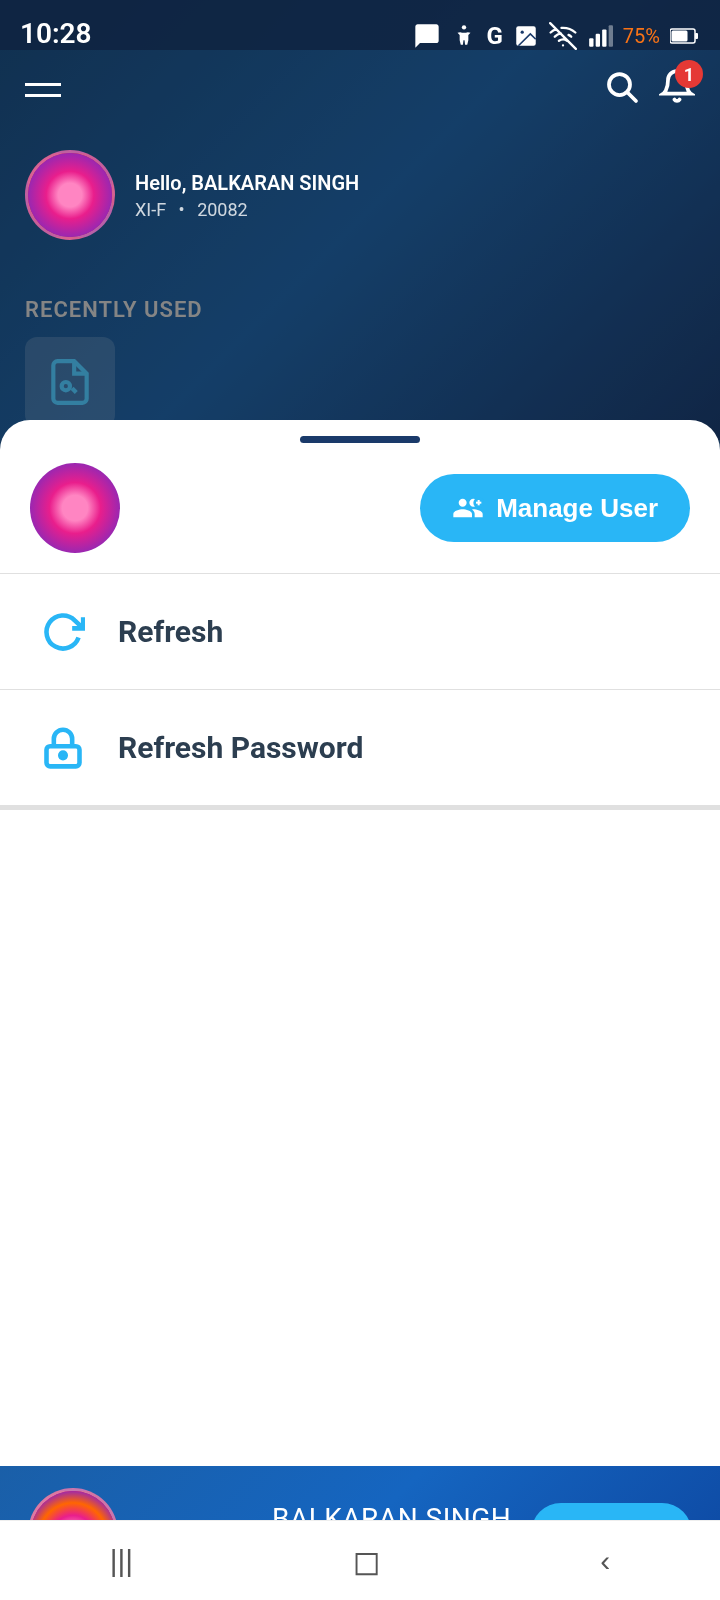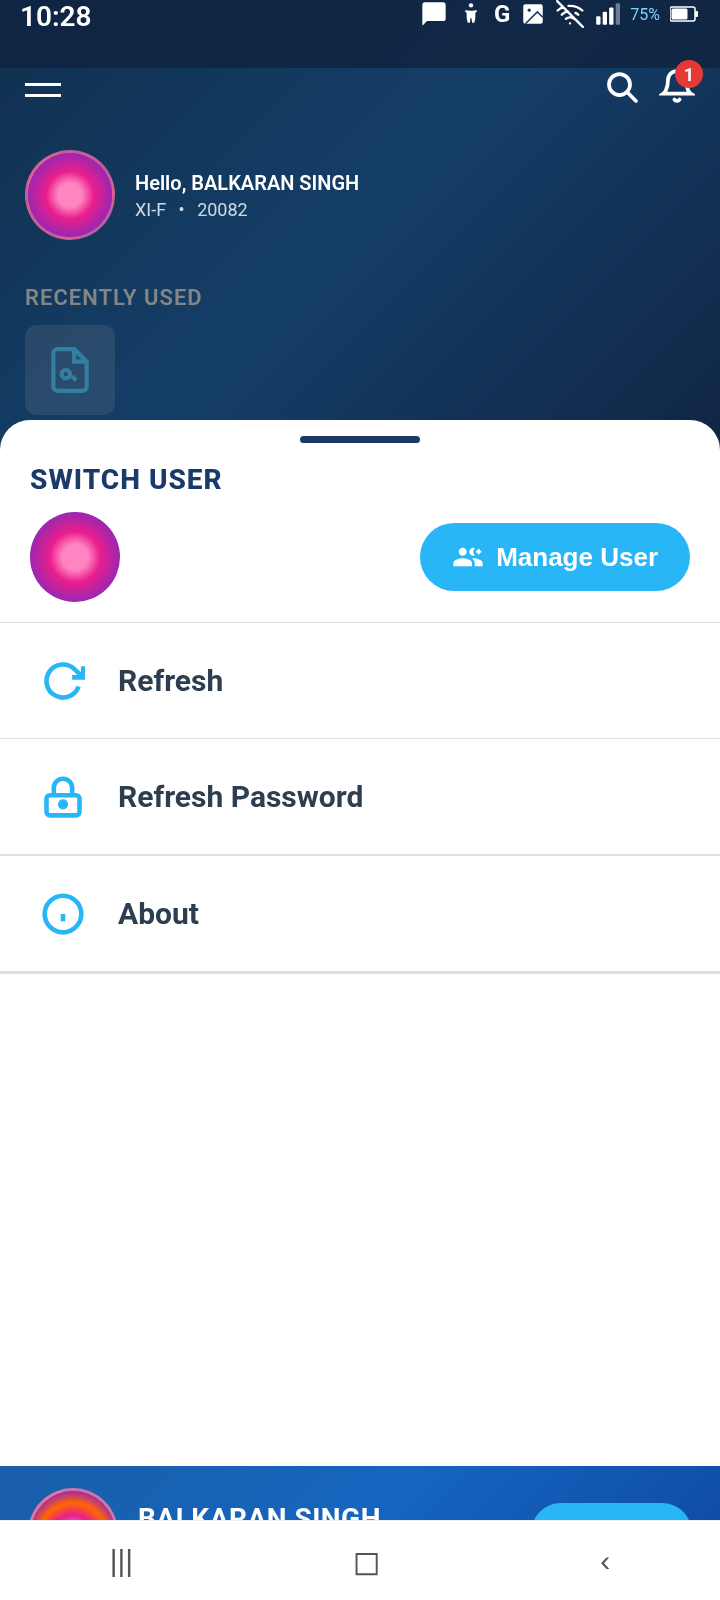--- a/index.html
+++ b/index.html
@@ -20,43 +20,43 @@
       width: 720px;
       height: 440px;
       background: linear-gradient(135deg, #1a4a7a 0%, #2060a0 50%, #1a3a6a 100%);
       z-index: 1;
     }
 
     
     .status-bar {
       position: absolute;
       top: 0; left: 0; right: 0;
-      height: 68px;
-      display: flex;
-      align-items: flex-start;
+      height: 50px;
+      display: flex;
+      align-items: flex-end;
       justify-content: space-between;
       padding: 0 20px;
       z-index: 10;
       background: rgba(15, 35, 65, 0.85);
     }
     .status-time {
       color: white;
       font-size: 28px;
       font-weight: 600;
     }
     .status-icons {
       display: flex;
       align-items: center;
       gap: 10px;
       color: white;
       font-size: 22px;
     }
     .battery-text {
-      font-size: 16px;
-      color: #7dd3fc;
+      font-size: 20px;
+      color: #f97316;
     }
 
     
     .top-nav {
       position: absolute;
       top: 50px; left: 0; right: 0;
       height: 80px;
       display: flex;
       align-items: center;
       justify-content: space-between;
@@ -137,21 +137,21 @@
     .user-detail {
       color: rgba(255,255,255,0.8);
       font-size: 18px;
       margin-top: 4px;
     }
     .dot { margin: 0 8px; }
 
     
     .recently-used {
       position: absolute;
-      top: 270px; left: 0; right: 0;
+      top: 282px; left: 0; right: 0;
       padding: 15px 25px;
       z-index: 5;
     }
     .recently-label {
       color: #ccc;
       font-size: 22px;
       font-weight: 600;
       letter-spacing: 1px;
       margin-bottom: 15px;
     }
@@ -302,22 +302,23 @@
       width: 100%;
       height: 100%;
       background: radial-gradient(circle at 50% 55%, #ff85c2 15%, #e91e8c 35%, #ff6600 55%, #9c27b0 75%, #4a148c 100%);
     }
     .profile-info {
       flex: 1;
     }
     .profile-name {
       color: white;
       font-size: 28px;
-      font-weight: 700;
+      font-weight: 400;
       letter-spacing: 0.5px;
+      text-align: right;
     }
     .profile-detail {
       color: rgba(255,255,255,0.8);
       font-size: 22px;
       margin-top: 4px;
     }
     .profile-btn {
       display: flex;
       align-items: center;
       gap: 10px;
@@ -454,21 +455,20 @@
     </svg>
   </div>
 </div>
 
 <div class="bottom-sheet">
   <div class="sheet-handle">
     <div class="handle-bar"></div>
   </div>
 
   <div class="switch-user-section">
-    <div class="switch-user-title">SWITCH USER</div>
     <div class="switch-user-row">
       <div class="switch-avatar">
         <div class="switch-avatar-inner"></div>
       </div>
       <button class="manage-user-btn">
         <svg class="manage-user-icon" width="32" height="32" viewBox="0 0 24 24" fill="white">
           <path d="M16 11c1.66 0 2.99-1.34 2.99-3S17.66 5 16 5c-1.66 0-3 1.34-3 3s1.34 3 3 3zm-8 0c1.66 0 2.99-1.34 2.99-3S9.66 5 8 5C6.34 5 5 6.34 5 8s1.34 3 3 3zm0 2c-2.33 0-7 1.17-7 3.5V19h14v-2.5c0-2.33-4.67-3.5-7-3.5zm8 0c-.29 0-.62.02-.97.05 1.16.84 1.97 1.97 1.97 3.45V19h6v-2.5c0-2.33-4.67-3.5-7-3.5z"></path>
           <circle cx="20" cy="8" r="4" fill="#29b6f6"></circle>
           <line x1="20" y1="6" x2="20" y2="10" stroke="white" stroke-width="1.5"></line>
           <line x1="18" y1="8" x2="22" y2="8" stroke="white" stroke-width="1.5"></line>
@@ -501,30 +501,20 @@
           <circle cx="12" cy="16" r="1.5" fill="#29b6f6"></circle>
           <line x1="10" y1="17" x2="14" y2="17" stroke="#29b6f6" stroke-width="1.5"></line>
         </svg>
       </div>
       <span class="menu-label">Refresh Password</span>
     </div>
     <div class="divider"></div>
 
     <div class="divider"></div>
 
-    <div class="menu-item">
-      <div class="menu-icon-wrap">
-        <svg class="icon-svg" viewBox="0 0 24 24">
-          <circle cx="12" cy="12" r="10"></circle>
-            <line x1="12" y1="16" x2="12" y2="12"></line>
-            <line x1="12" y1="8" x2="12.01" y2="8"></line>
-        </svg>
-      </div>
-      <span class="menu-label">About</span>
-    </div>
     <div class="divider"></div>
 
     <div class="divider"></div>
 
     <div class="divider"></div>
 
   </div>
 
   <div class="profile-bar">
     <div class="profile-avatar">

